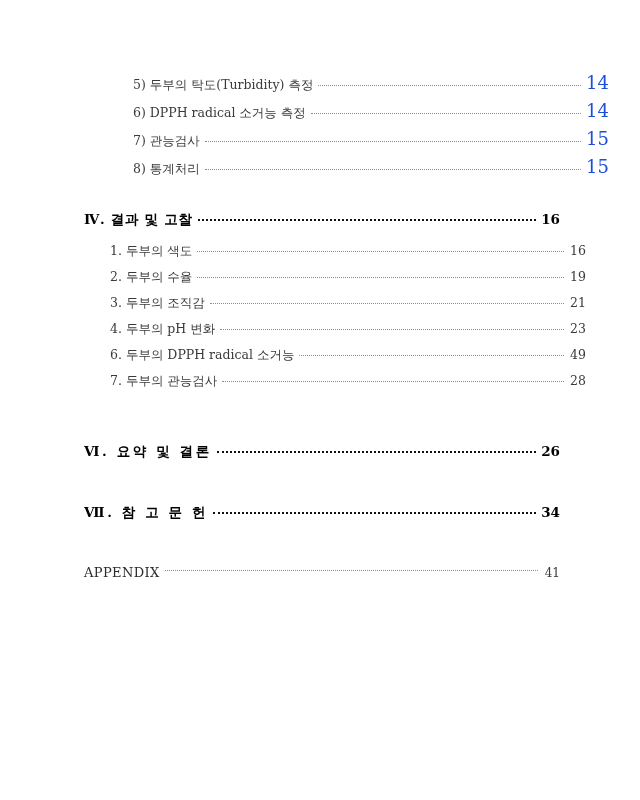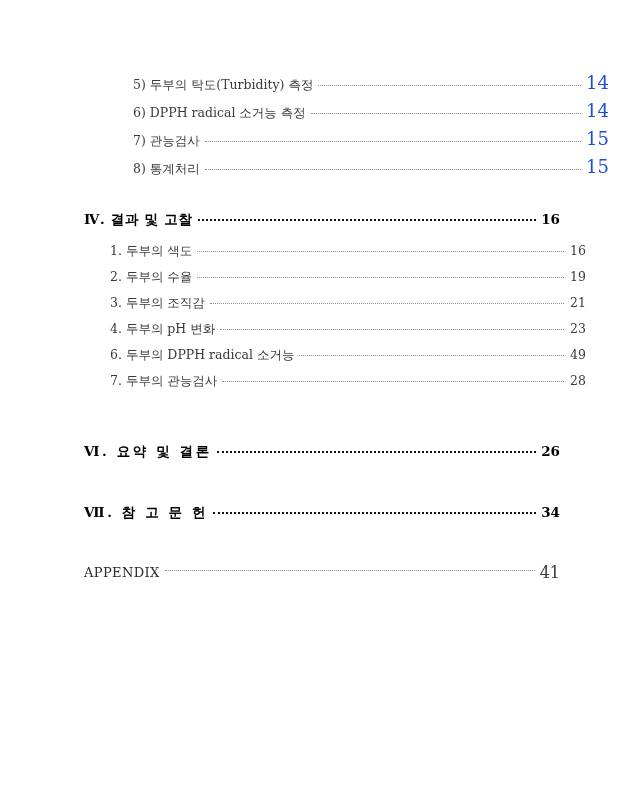--- a/index.html
+++ b/index.html
@@ -138,21 +138,21 @@
     font-size: 13px;
     line-height: 26px;
     color: #2b2b2b;
     letter-spacing: 0.4px;
     align-items: center;
   }
   .lvlbm .leader::after {
     border-top: 1.5px dotted #8d8d8d;
   }
   .lvlbm .page-no {
-    font-size: 16px;
+    font-size: 12px;
     color: #3a3a3a;
     min-width: 17px;
     letter-spacing: 0;
   }
 
   
   .gap-lg { height: 24px; }
   .gap-md { height: 20px; }
   .gap-sm { height: 11px; }
   .gap-xs { height: 6px; }

